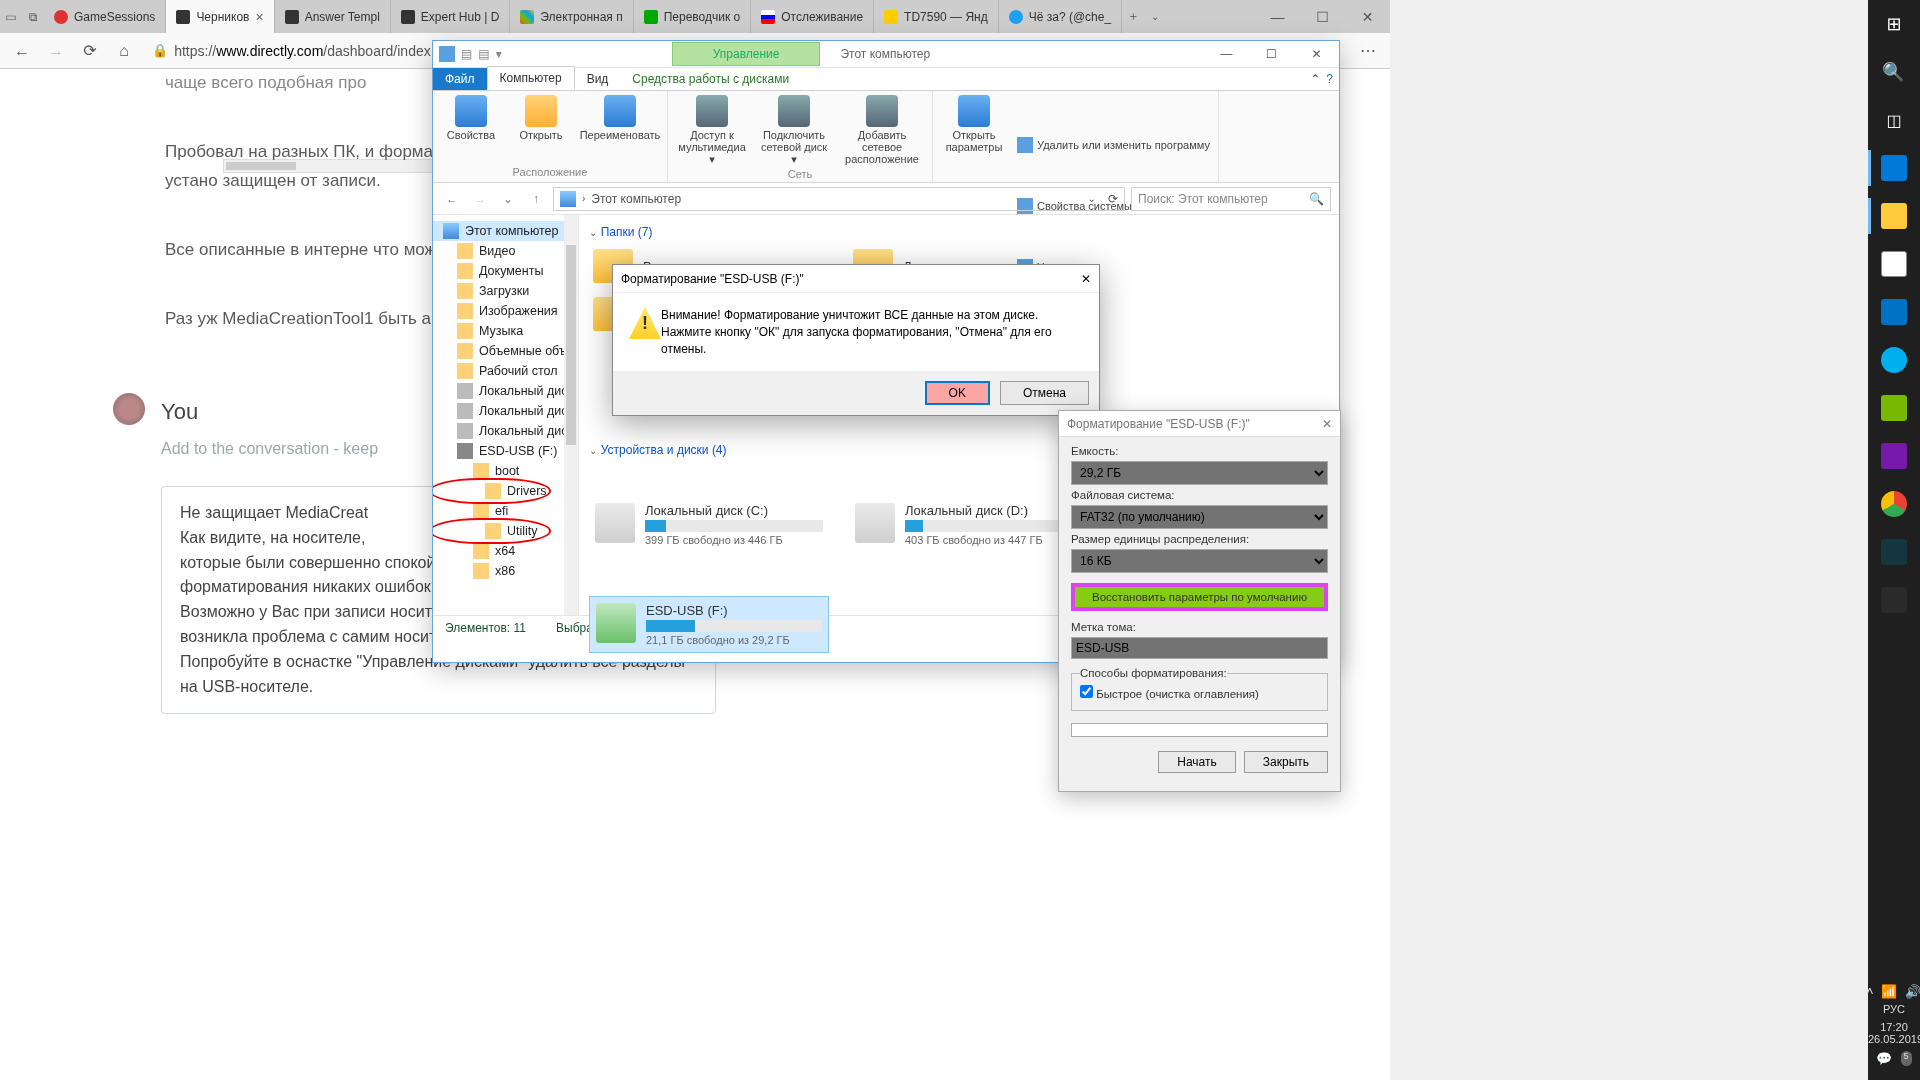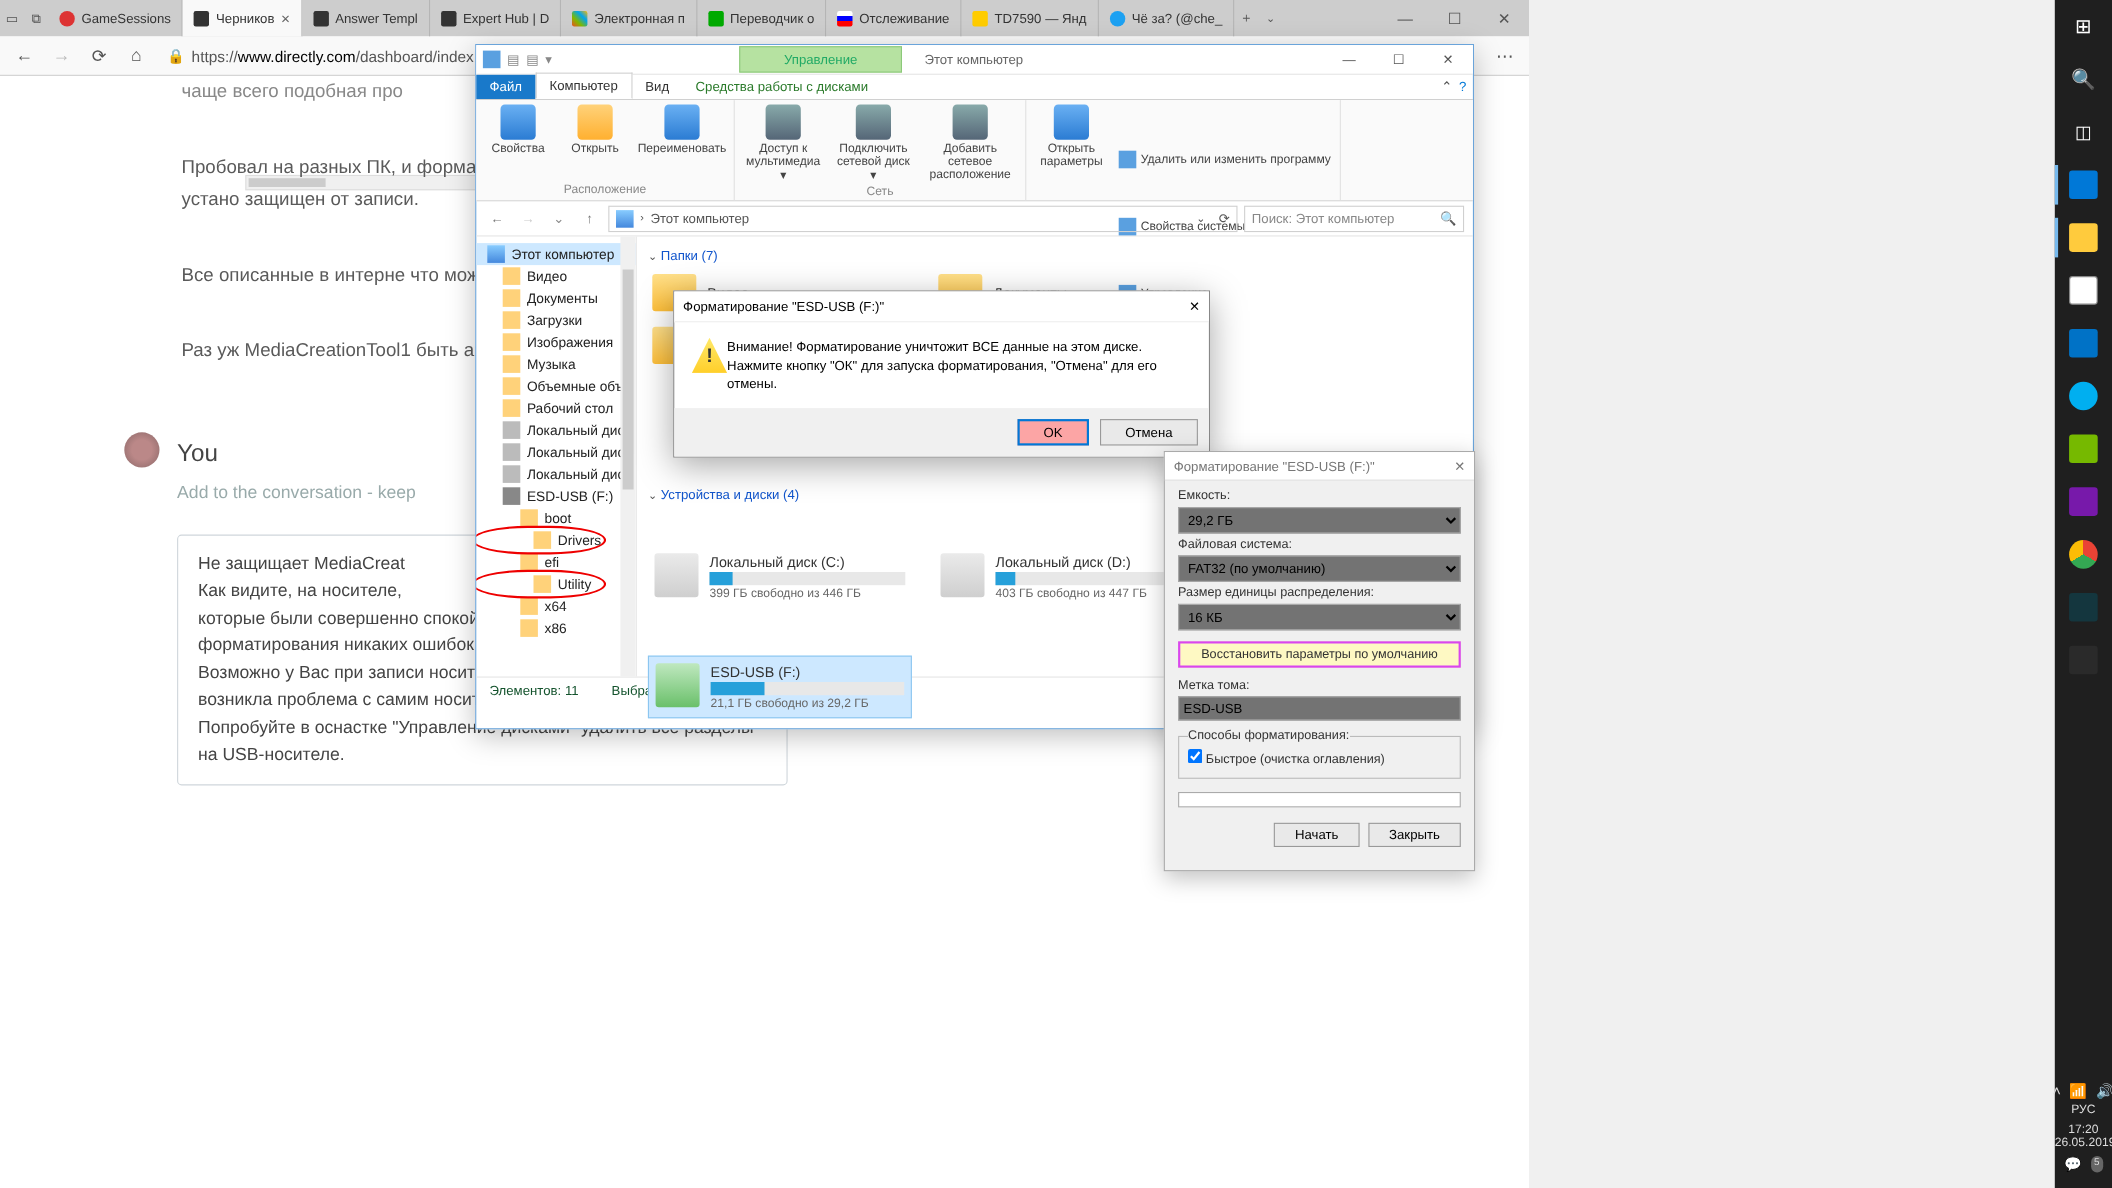--- a/index.html
+++ b/index.html
@@ -118,21 +118,21 @@
 .confirm .btns { background:#f0f0f0; padding:10px; display:flex; justify-content:flex-end; gap:10px; }
 .confirm .btns button { padding:3px 22px; font-size:12px; border:1px solid #999; background:#e9e9e9; cursor:pointer; }
 .confirm .btns button.primary { border:2px solid #0078d7; background:#fca5a5; }
 
 
 .format { position:absolute; left:1058px; top:410px; width:283px; height:382px; background:#f0f0f0; border:1px solid #aaa; box-shadow:0 6px 20px rgba(0,0,0,.25); font-size:12px; color:#333; }
 .format .ft { height:26px; background:#fff; display:flex; align-items:center; justify-content:space-between; padding:0 8px; color:#777; border-bottom:1px solid #ddd; }
 .format .fb { padding:8px 12px; display:flex; flex-direction:column; gap:4px; }
 .format label { font-size:11.5px; }
 .format select, .format input[type=text] { width:100%; font-size:12px; padding:3px 4px; border:1px solid #aaa; background:#737373; }
-.format .restore { padding:4px 6px; border:2px solid #d946ef; background:#fef9c3; font-size:11.5px; cursor:pointer; text-align:center; margin:6px 0; }
+.format .restore { padding:4px 6px; border:4px solid #d946ef; background:#84cc16; font-size:11.5px; cursor:pointer; text-align:center; margin:6px 0; }
 .format fieldset { border:1px solid #bbb; padding:6px 8px 10px; margin-top:4px; font-size:11.5px; }
 .format .prog { height:14px; border:1px solid #aaa; background:#fff; margin-top:8px; }
 .format .fbtns { display:flex; justify-content:flex-end; gap:8px; margin-top:10px; }
 .format .fbtns button { padding:3px 18px; border:1px solid #999; background:#e9e9e9; font-size:12px; cursor:pointer; }
 
 
 .winbar { position:absolute; right:0; top:0; width:52px; height:1080px; background:#1f1f1f; display:flex; flex-direction:column; align-items:center; color:#fff; }
 .winbar .start { width:52px; height:48px; display:flex; align-items:center; justify-content:center; font-size:18px; cursor:pointer; }
 .winbar .tico { width:52px; height:48px; display:flex; align-items:center; justify-content:center; cursor:pointer; position:relative; }
 .winbar .tico .sq { width:26px; height:26px; border-radius:3px; }

